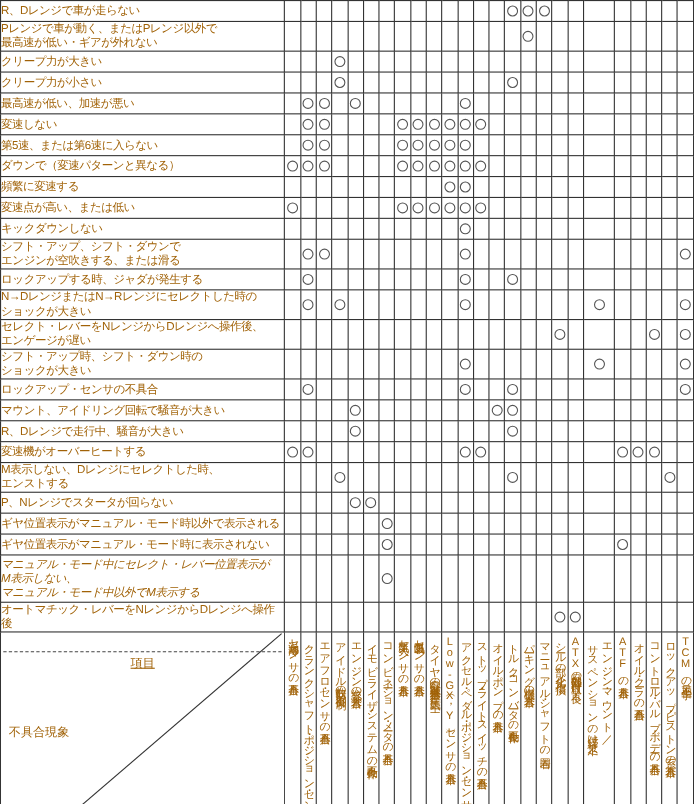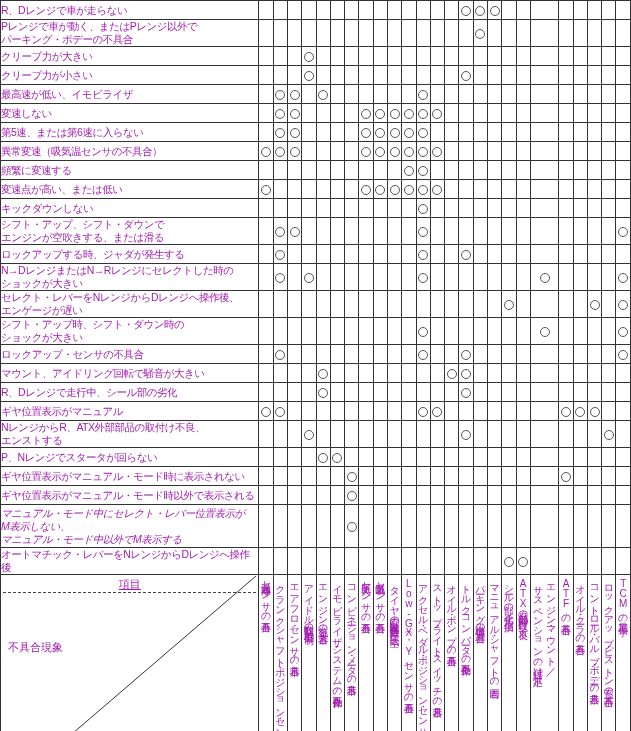--- a/index.html
+++ b/index.html
@@ -1,19 +1,19 @@
 <!DOCTYPE html>
 <html><head>
 <meta charset="utf-8">
 <style>
   html,body{margin:0;padding:0;background:#fff;}
   .frame{
     width:631px;height:731px;box-sizing:border-box;
     font-family:"Liberation Sans","DejaVu Sans",sans-serif;
-    color:#a21caf;background:#fff;overflow:hidden;
+    color:#a16207;background:#fff;overflow:hidden;
   }
   table.matrix{
     border-collapse:collapse;table-layout:fixed;width:631px;
   }
   table.matrix td{
     border:1px solid #333;padding:0;margin:0;overflow:hidden;
     background:#fff;
   }
   td.sym{
     text-align:left;vertical-align:middle;
@@ -31,29 +31,29 @@
   }
   td.cause{vertical-align:top;text-align:center;}
   .vtext{
     display:inline-block;
     writing-mode:vertical-rl;text-orientation:upright;
     font-size:10px;line-height:13px;letter-spacing:-1px;
     white-space:pre-line;padding-top:3px;max-height:216px;
   }
   td.corner{position:relative;vertical-align:top;}
   .corner-item{
-    position:absolute;top:2px;left:0;width:100%;text-align:center;
+    position:absolute;top:20px;left:0;width:100%;text-align:center;
     font-size:11px;letter-spacing:0;text-decoration:underline;
   }
   .corner-dash{
     position:absolute;top:17px;left:2px;right:2px;height:0;
     border-top:1px dashed #444;
   }
   .corner-rows{
-    position:absolute;top:65px;left:7px;font-size:11px;
+    position:absolute;top:83px;left:7px;font-size:11px;
   }
   svg.diag{position:absolute;top:0;left:0;}
 </style>
 </head>
 <body>
 
 <div class="frame">
   <table class="matrix">
     <colgroup id="cols">
         <col style="width: 258px;">
@@ -107,21 +107,21 @@
           <td class="cell"></td>
           <td class="cell"></td>
           <td class="cell"></td>
           <td class="cell"></td>
           <td class="cell"></td>
           <td class="cell"></td>
           <td class="cell"></td>
         </tr>
         <tr class="h2">
           <td class="sym">Pレンジで車が動く、またはPレンジ以外で
-パーキング・ボデーの不具合</td>
+最高速が低い・ギアが外れない</td>
           <td class="cell"></td>
           <td class="cell"></td>
           <td class="cell"></td>
           <td class="cell"></td>
           <td class="cell"></td>
           <td class="cell"></td>
           <td class="cell"></td>
           <td class="cell"></td>
           <td class="cell"></td>
           <td class="cell"></td>
@@ -191,21 +191,21 @@
           <td class="cell"></td>
           <td class="cell"></td>
           <td class="cell"></td>
           <td class="cell"></td>
           <td class="cell"></td>
           <td class="cell"></td>
           <td class="cell"></td>
           <td class="cell"></td>
         </tr>
         <tr class="h1">
-          <td class="sym">最高速が低い、イモビライザ</td>
+          <td class="sym">最高速が低い、加速が悪い</td>
           <td class="cell"></td>
           <td class="cell"><span class="mark" title="○"></span></td>
           <td class="cell"><span class="mark" title="○"></span></td>
           <td class="cell"></td>
           <td class="cell"><span class="mark" title="○"></span></td>
           <td class="cell"></td>
           <td class="cell"></td>
           <td class="cell"></td>
           <td class="cell"></td>
           <td class="cell"></td>
@@ -275,21 +275,21 @@
           <td class="cell"></td>
           <td class="cell"></td>
           <td class="cell"></td>
           <td class="cell"></td>
           <td class="cell"></td>
           <td class="cell"></td>
           <td class="cell"></td>
           <td class="cell"></td>
         </tr>
         <tr class="h1">
-          <td class="sym">異常変速（吸気温センサの不具合）</td>
+          <td class="sym">ダウンで（変速パターンと異なる）</td>
           <td class="cell"><span class="mark" title="○"></span></td>
           <td class="cell"><span class="mark" title="○"></span></td>
           <td class="cell"><span class="mark" title="○"></span></td>
           <td class="cell"></td>
           <td class="cell"></td>
           <td class="cell"></td>
           <td class="cell"></td>
           <td class="cell"><span class="mark" title="○"></span></td>
           <td class="cell"><span class="mark" title="○"></span></td>
           <td class="cell"><span class="mark" title="○"></span></td>
@@ -587,49 +587,49 @@
           <td class="cell"></td>
           <td class="cell"></td>
           <td class="cell"></td>
           <td class="cell"></td>
           <td class="cell"></td>
           <td class="cell"></td>
           <td class="cell"></td>
           <td class="cell"></td>
         </tr>
         <tr class="h1">
-          <td class="sym">R、Dレンジで走行中、シール部の劣化</td>
-          <td class="cell"></td>
-          <td class="cell"></td>
-          <td class="cell"></td>
-          <td class="cell"></td>
-          <td class="cell"><span class="mark" title="○"></span></td>
-          <td class="cell"></td>
-          <td class="cell"></td>
-          <td class="cell"></td>
-          <td class="cell"></td>
-          <td class="cell"></td>
-          <td class="cell"></td>
-          <td class="cell"></td>
-          <td class="cell"></td>
-          <td class="cell"></td>
-          <td class="cell"><span class="mark" title="○"></span></td>
-          <td class="cell"></td>
-          <td class="cell"></td>
-          <td class="cell"></td>
-          <td class="cell"></td>
-          <td class="cell"></td>
-          <td class="cell"></td>
-          <td class="cell"></td>
-          <td class="cell"></td>
-          <td class="cell"></td>
-          <td class="cell"></td>
-        </tr>
-        <tr class="h1">
-          <td class="sym">ギヤ位置表示がマニュアル</td>
+          <td class="sym">R、Dレンジで走行中、騒音が大きい</td>
+          <td class="cell"></td>
+          <td class="cell"></td>
+          <td class="cell"></td>
+          <td class="cell"></td>
+          <td class="cell"><span class="mark" title="○"></span></td>
+          <td class="cell"></td>
+          <td class="cell"></td>
+          <td class="cell"></td>
+          <td class="cell"></td>
+          <td class="cell"></td>
+          <td class="cell"></td>
+          <td class="cell"></td>
+          <td class="cell"></td>
+          <td class="cell"></td>
+          <td class="cell"><span class="mark" title="○"></span></td>
+          <td class="cell"></td>
+          <td class="cell"></td>
+          <td class="cell"></td>
+          <td class="cell"></td>
+          <td class="cell"></td>
+          <td class="cell"></td>
+          <td class="cell"></td>
+          <td class="cell"></td>
+          <td class="cell"></td>
+          <td class="cell"></td>
+        </tr>
+        <tr class="h1">
+          <td class="sym">変速機がオーバーヒートする</td>
           <td class="cell"><span class="mark" title="○"></span></td>
           <td class="cell"><span class="mark" title="○"></span></td>
           <td class="cell"></td>
           <td class="cell"></td>
           <td class="cell"></td>
           <td class="cell"></td>
           <td class="cell"></td>
           <td class="cell"></td>
           <td class="cell"></td>
           <td class="cell"></td>
@@ -643,21 +643,21 @@
           <td class="cell"></td>
           <td class="cell"></td>
           <td class="cell"></td>
           <td class="cell"><span class="mark" title="○"></span></td>
           <td class="cell"><span class="mark" title="○"></span></td>
           <td class="cell"><span class="mark" title="○"></span></td>
           <td class="cell"></td>
           <td class="cell"></td>
         </tr>
         <tr class="h2">
-          <td class="sym">NレンジからR、ATX外部部品の取付け不良、
+          <td class="sym">M表示しない、Dレンジにセレクトした時、
 エンストする</td>
           <td class="cell"></td>
           <td class="cell"></td>
           <td class="cell"></td>
           <td class="cell"><span class="mark" title="○"></span></td>
           <td class="cell"></td>
           <td class="cell"></td>
           <td class="cell"></td>
           <td class="cell"></td>
           <td class="cell"></td>
@@ -700,20 +700,48 @@
           <td class="cell"></td>
           <td class="cell"></td>
           <td class="cell"></td>
           <td class="cell"></td>
           <td class="cell"></td>
           <td class="cell"></td>
           <td class="cell"></td>
           <td class="cell"></td>
         </tr>
         <tr class="h1">
+          <td class="sym">ギヤ位置表示がマニュアル・モード時以外で表示される</td>
+          <td class="cell"></td>
+          <td class="cell"></td>
+          <td class="cell"></td>
+          <td class="cell"></td>
+          <td class="cell"></td>
+          <td class="cell"></td>
+          <td class="cell"><span class="mark" title="○"></span></td>
+          <td class="cell"></td>
+          <td class="cell"></td>
+          <td class="cell"></td>
+          <td class="cell"></td>
+          <td class="cell"></td>
+          <td class="cell"></td>
+          <td class="cell"></td>
+          <td class="cell"></td>
+          <td class="cell"></td>
+          <td class="cell"></td>
+          <td class="cell"></td>
+          <td class="cell"></td>
+          <td class="cell"></td>
+          <td class="cell"></td>
+          <td class="cell"></td>
+          <td class="cell"></td>
+          <td class="cell"></td>
+          <td class="cell"></td>
+        </tr>
+        <tr class="h1">
           <td class="sym">ギヤ位置表示がマニュアル・モード時に表示されない</td>
           <td class="cell"></td>
           <td class="cell"></td>
           <td class="cell"></td>
           <td class="cell"></td>
           <td class="cell"></td>
           <td class="cell"></td>
           <td class="cell"><span class="mark" title="○"></span></td>
           <td class="cell"></td>
           <td class="cell"></td>
@@ -722,48 +750,20 @@
           <td class="cell"></td>
           <td class="cell"></td>
           <td class="cell"></td>
           <td class="cell"></td>
           <td class="cell"></td>
           <td class="cell"></td>
           <td class="cell"></td>
           <td class="cell"></td>
           <td class="cell"></td>
           <td class="cell"><span class="mark" title="○"></span></td>
-          <td class="cell"></td>
-          <td class="cell"></td>
-          <td class="cell"></td>
-          <td class="cell"></td>
-        </tr>
-        <tr class="h1">
-          <td class="sym">ギヤ位置表示がマニュアル・モード時以外で表示される</td>
-          <td class="cell"></td>
-          <td class="cell"></td>
-          <td class="cell"></td>
-          <td class="cell"></td>
-          <td class="cell"></td>
-          <td class="cell"></td>
-          <td class="cell"><span class="mark" title="○"></span></td>
-          <td class="cell"></td>
-          <td class="cell"></td>
-          <td class="cell"></td>
-          <td class="cell"></td>
-          <td class="cell"></td>
-          <td class="cell"></td>
-          <td class="cell"></td>
-          <td class="cell"></td>
-          <td class="cell"></td>
-          <td class="cell"></td>
-          <td class="cell"></td>
-          <td class="cell"></td>
-          <td class="cell"></td>
-          <td class="cell"></td>
           <td class="cell"></td>
           <td class="cell"></td>
           <td class="cell"></td>
           <td class="cell"></td>
         </tr>
         <tr class="h3">
           <td class="sym">マニュアル・モード中にセレクト・レバー位置表示が
 M表示しない、
 マニュアル・モード中以外でM表示する</td>
           <td class="cell"></td>

